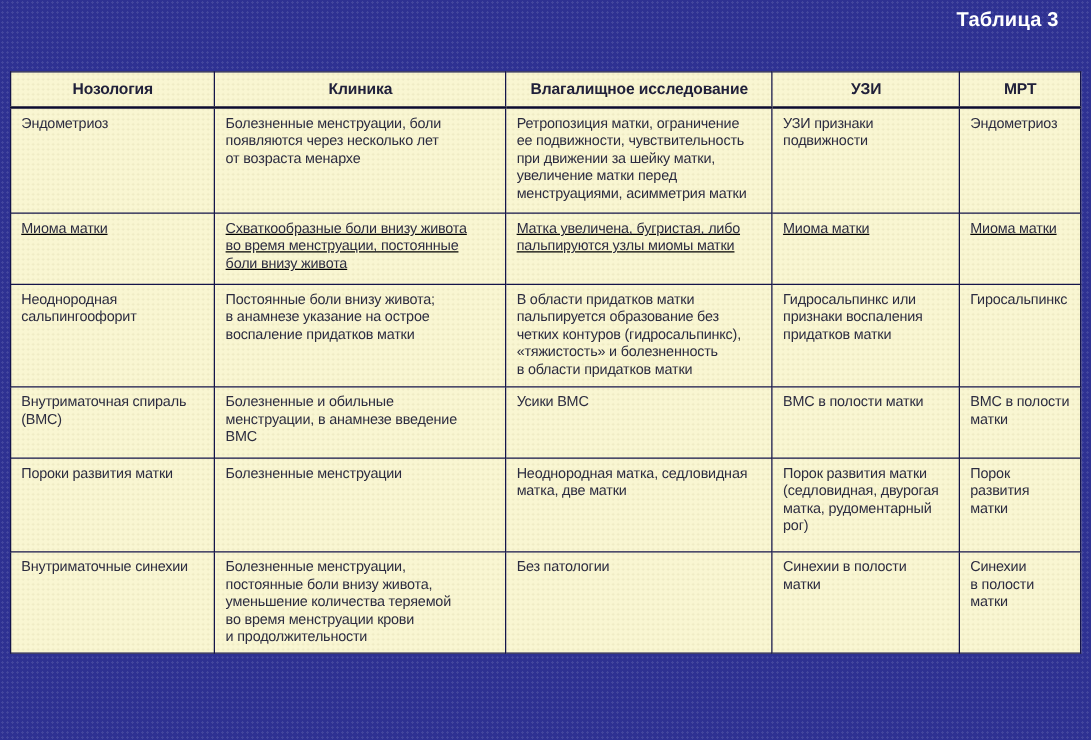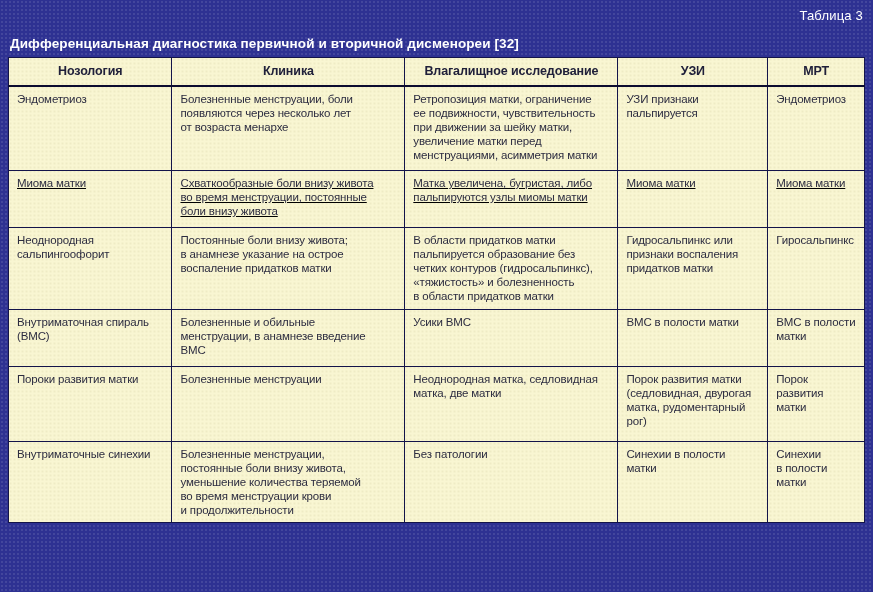--- a/index.html
+++ b/index.html
@@ -18,23 +18,23 @@
     padding: 0 8px 7px 8px;
   }
   .topbar {
     height: 57px;
     position: relative;
     color: #ffffff;
   }
   .table-label {
     position: absolute;
     top: 8px;
-    right: 2px;
-    font-size: 13px;
-    font-weight: normal;
+    right: 18px;
+    font-size: 16px;
+    font-weight: bold;
     letter-spacing: 0.2px;
   }
   .page-title {
     position: absolute;
     left: 2px;
     bottom: 6px;
     font-size: 13.5px;
     font-weight: bold;
     letter-spacing: 0.1px;
   }
@@ -71,21 +71,20 @@
     letter-spacing: -0.15px;
     overflow: hidden;
   }
 </style>
 </head>
 <body>
 
 <div class="frame">
   <div class="topbar">
     <div class="table-label">Таблица 3</div>
-    <div class="page-title">Дифференциальная диагностика первичной и вторичной дисменореи [32]</div>
   </div>
   <table class="diag-table">
     <colgroup>
         <col style="width: 19.1%;">
         <col style="width: 27.2%;">
         <col style="width: 24.9%;">
         <col style="width: 17.5%;">
         <col style="width: 11.3%;">
       </colgroup>
     <thead>
@@ -102,21 +101,21 @@
           <td>Эндометриоз</td>
           <td>Болезненные менструации, боли
 появляются через несколько лет
 от возраста менархе</td>
           <td>Ретропозиция матки, ограничение
 ее подвижности, чувствительность
 при движении за шейку матки,
 увеличение матки перед
 менструациями, асимметрия матки</td>
           <td>УЗИ признаки
-пальпируется</td>
+подвижности</td>
           <td>Эндометриоз</td>
         </tr>
         <tr style="height: 57px; text-decoration: underline;">
           <td>Миома матки</td>
           <td>Схваткообразные боли внизу живота
 во время менструации, постоянные
 боли внизу живота</td>
           <td>Матка увеличена, бугристая, либо
 пальпируются узлы миомы матки</td>
           <td>Миома матки</td>

